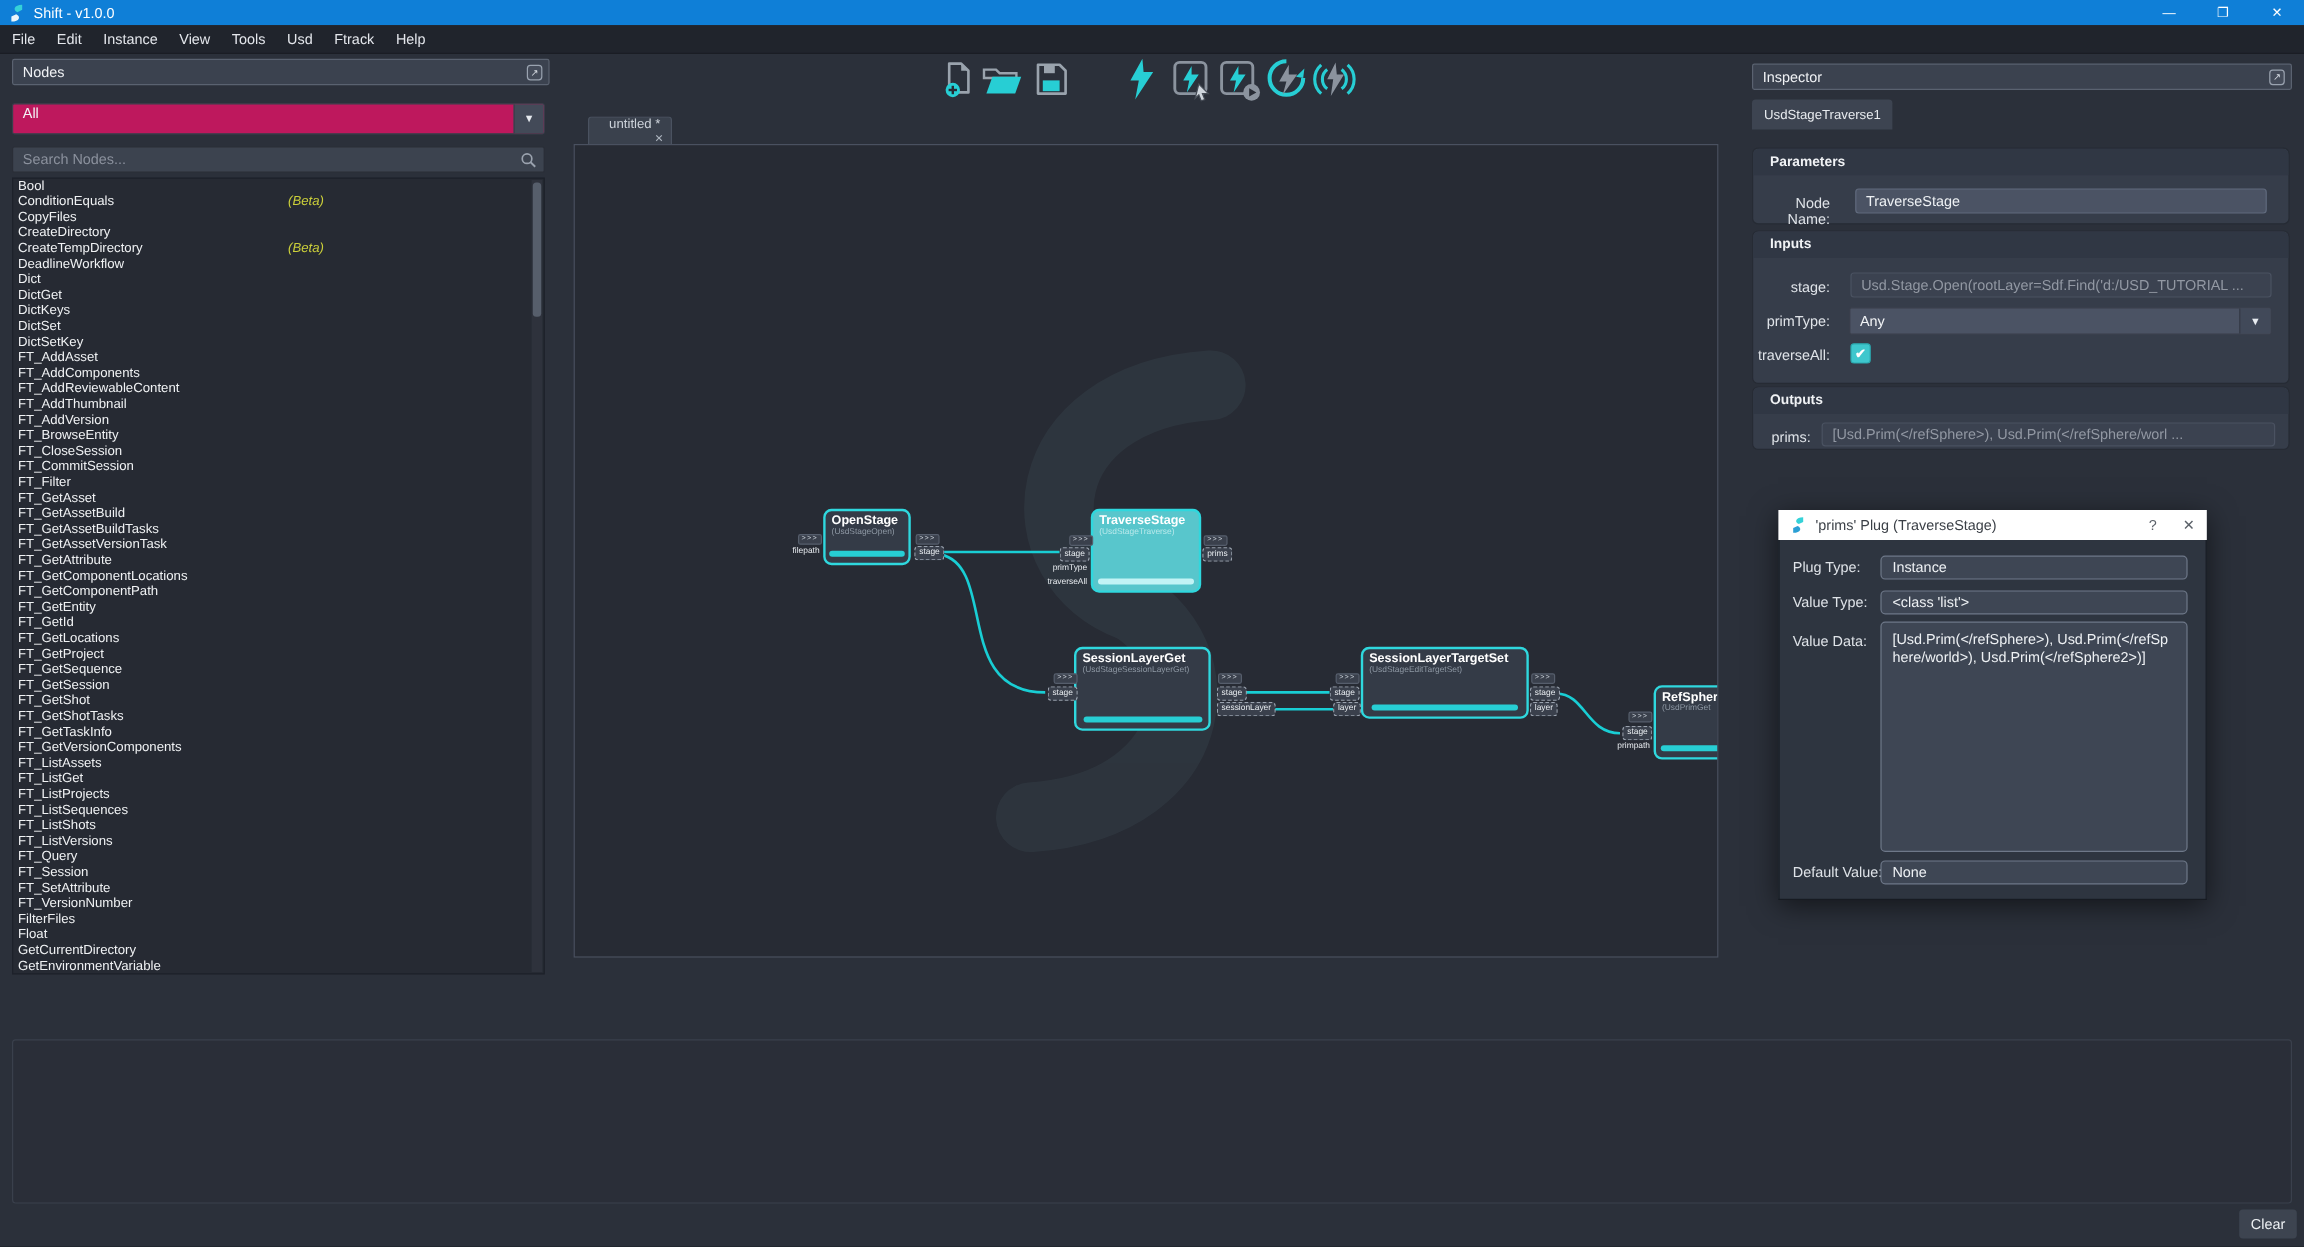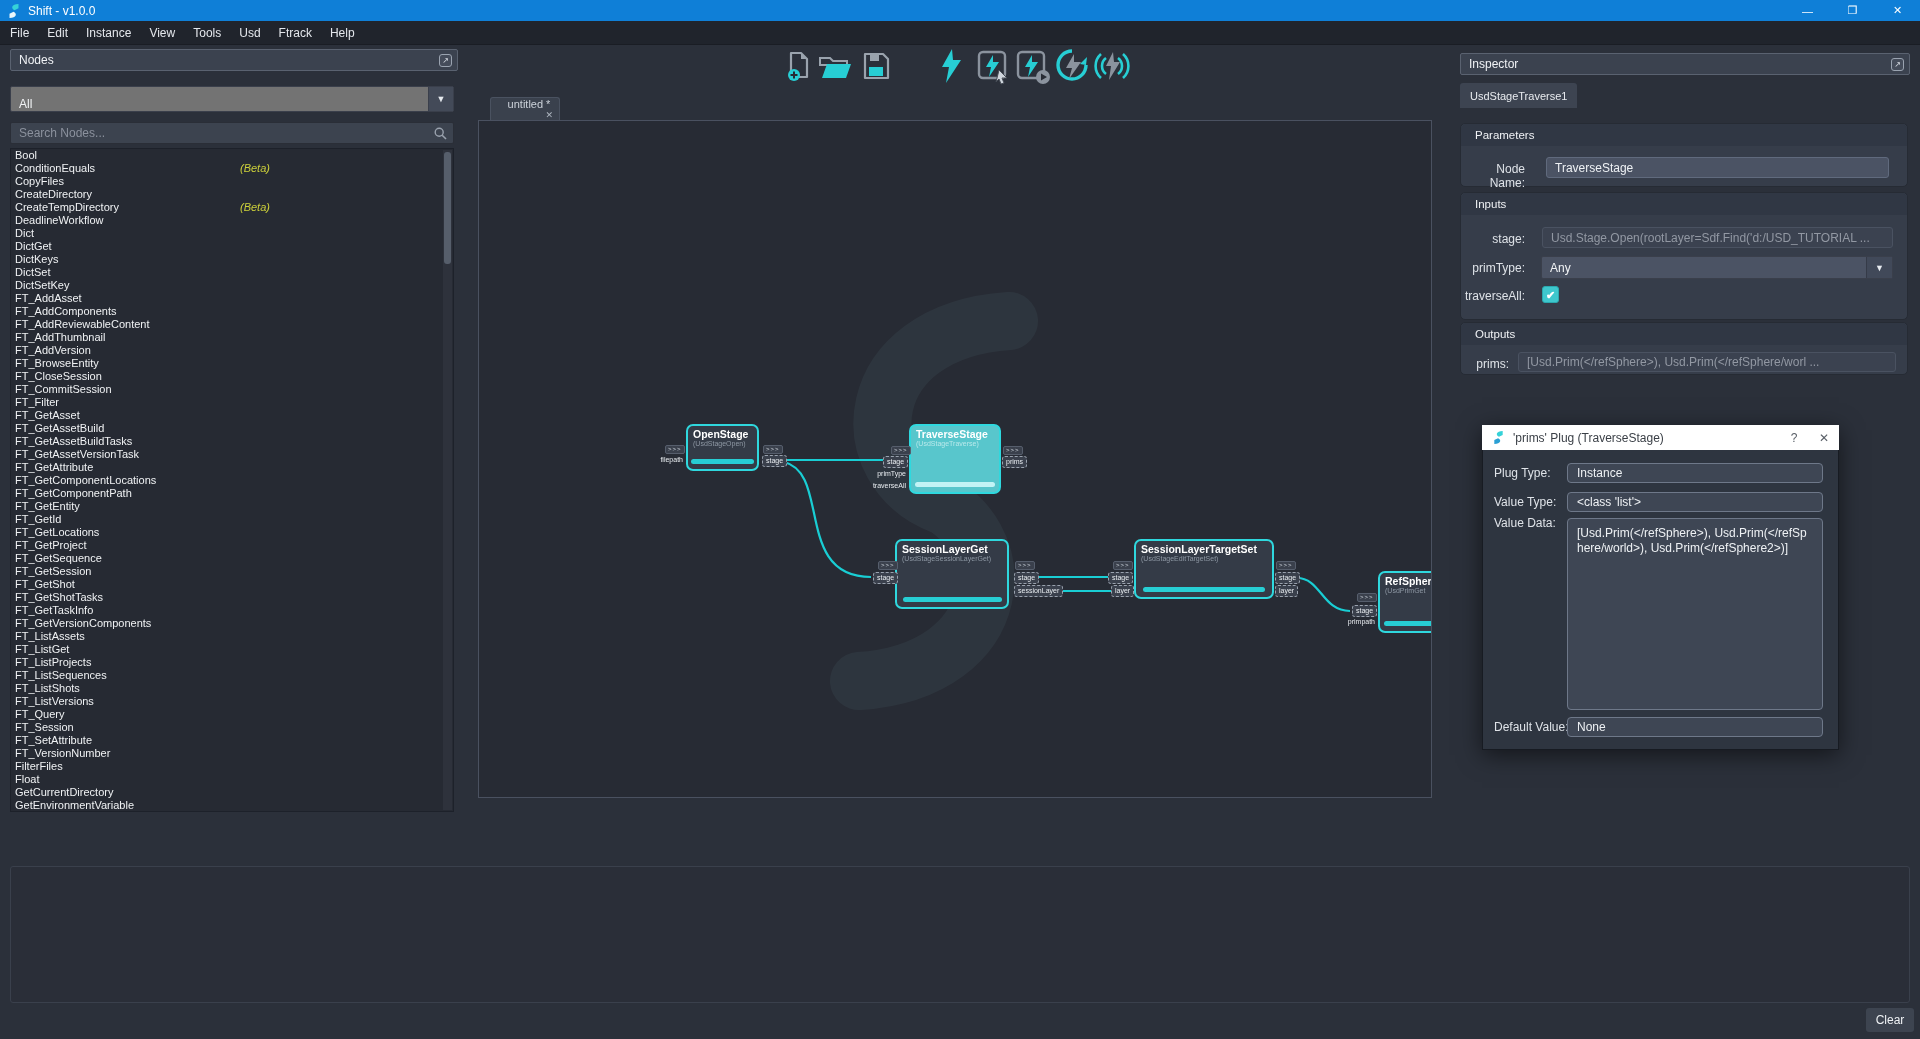--- a/index.html
+++ b/index.html
@@ -22,21 +22,21 @@
   #menubar { left:0; top:21px; width:1920px; height:24px; background:#20242c; display:flex; align-items:center; padding-left:1px; border-bottom:1px solid #1a1d24; }
   .menu-item { padding:0 9px; font-size:12px; color:#e4e7ec; height:24px; line-height:24px; }
 
   
   .panel-header { background:#3b424f; border:1px solid #5a6270; border-radius:2px; display:flex; align-items:center; }
   .panel-header .ph-title { margin-left:8px; font-size:12px; color:#f0f2f5; }
   .popout { margin-left:auto; margin-right:5px; width:13px; height:13px; border:1px solid #9aa3b0; border-radius:3px; background:#454c5a; color:#d6dbe2; font-size:8px; line-height:11px; text-align:center; }
 
   
   #nodes-header { left:10px; top:49px; width:448px; height:22px; }
-  #nodes-filter { left:10px; top:86px; width:444px; height:26px; background:#737373; border:1px solid #3a3f4b; border-radius:2px; display:flex; align-items:flex-end; }
+  #nodes-filter { left:10px; top:86px; width:444px; height:26px; background:#be185d; border:1px solid #3a3f4b; border-radius:2px; display:flex; align-items:flex-start; }
   #nodes-filter .val { margin-left:8px; font-size:12px; color:#f2f4f6; }
   #nodes-filter .dd-arrow { margin-left:auto; width:25px; height:24px; border-left:1px solid #3a3f4b; background:#434a58; color:#e6eaef; font-size:9px; display:flex; align-items:center; justify-content:center; }
   #nodes-search { left:10px; top:122px; width:444px; height:22px; background:#3c434f; border:1px solid #2a2e37; border-radius:2px; display:flex; align-items:center; }
   #nodes-search input { flex:1; background:transparent; border:none; outline:none; color:#5eead4; font-size:12px; padding-left:8px; font-family:"Liberation Sans",sans-serif; }
   #nodes-search input::placeholder { color:#8b919d; }
   #nodes-search svg { margin-right:6px; }
   #node-list { left:10px; top:148px; width:444px; height:664px; background:#262a33; border:1px solid #1d212a; overflow:hidden; }
   .nli { position:relative; height:13px; line-height:13px; font-size:11px; color:#f0f2f4; padding-left:4px; white-space:nowrap; }
   .nli .nli-badge { position:absolute; left:229px; top:0; color:#cbcf3a; font-style:italic; }
   #node-scrollbar { position:absolute; right:1px; top:1px; width:9px; height:660px; background:#2e323c; }
@@ -62,21 +62,21 @@
   .gnode.selected .nbar { background:#c2f3f5; }
 
   .pbadge { position:absolute; font-size:6px; letter-spacing:1px; color:#cfd6de; background:#3a404c; border:1px solid #565e6c; border-radius:2px; padding:0px 2px; line-height:7px; z-index:3; }
   .plabel { position:absolute; font-size:7px; color:#e8ecf0; background:#3a404c; border:1px dashed #9aa2ae; border-radius:3px; padding:1px 3px; line-height:8px; z-index:3; white-space:nowrap; }
   .plabel-plain { position:absolute; font-size:7px; color:#e8ecf0; line-height:9px; text-align:right; z-index:3; white-space:nowrap; }
 
   
   #inspector-header { left:1460px; top:53px; width:450px; height:22px; }
   #inspector-tab { left:1460px; top:83px; height:25px; background:#3d4451; border-radius:3px 3px 0 0; display:inline-flex; align-items:center; padding:0 10px; font-size:11px; color:#e8ebef; }
   .group { position:absolute; background:#363d4a; border:1px solid #262b34; border-radius:5px; }
-  .group .ghead { height:22px; background:#303744; border-radius:5px 5px 0 0; display:flex; align-items:center; }
+  .group .ghead { height:22px; background:#303744; border-radius:5px 5px 0 0; display:flex; align-items:center;font-weight:bold; }
   .group .ghead span { margin-left:14px; font-size:11.5px; color:#f0f2f5; }
   .flabel { position:absolute; font-size:12px; color:#dfe3e8; text-align:right; }
   .finput { position:absolute; background:#4b5364; border:1px solid #606a7d; border-radius:3px; font-size:12px; color:#eef1f4; display:flex; align-items:center; padding-left:8px; white-space:nowrap; overflow:hidden; }
   .finput.disabled { background:#3b4250; border-color:#4a5261; color:#9298a3; }
   .fdrop { position:absolute; background:#4b5364; border:1px solid #3a3f4b; border-radius:2px; display:flex; align-items:center; }
   .fdrop .val { margin-left:8px; font-size:12px; color:#f2f4f6; }
   .fdrop .dd-arrow { margin-left:auto; width:26px; align-self:stretch; border-left:1px solid #353b48; background:#414959; color:#e8ecf1; font-size:9px; display:flex; align-items:center; justify-content:center; }
   .fcheck { position:absolute; width:17px; height:17px; background:#3ec7cd; border:1px solid #2ba9af; border-radius:3px; color:#ffffff; font-size:11px; font-weight:bold; text-align:center; line-height:16px; }
 
   
@@ -518,21 +518,21 @@
       <span class="dtitle">'prims' Plug (TraverseStage)</span>
       <span class="spacer"></span>
       <span class="dbtn">?</span>
       <span class="dbtn">✕</span>
     </div>
     <div id="plug-body">
       <span class="dlabel" style="top:16px;">Plug Type:</span>
       <div class="dfield single" style="top:13px;">Instance</div>
       <span class="dlabel" style="top:45px;">Value Type:</span>
       <div class="dfield single" style="top:42px;">&lt;class 'list'&gt;</div>
-      <span class="dlabel" style="top:66px;">Value Data:</span>
+      <span class="dlabel" style="top:77px;">Value Data:</span>
       <div class="dfield multi" style="top:68px; height:192px;">[Usd.Prim(&lt;/refSphere&gt;), Usd.Prim(&lt;/refSphere/world&gt;), Usd.Prim(&lt;/refSphere2&gt;)]</div>
       <span class="dlabel" style="top:270px;">Default Value:</span>
       <div class="dfield single" style="top:267px;">None</div>
     </div>
   </div>
 
   <div class="abs panel-header" id="logger-header">
     <span class="ph-title">Logger</span>
     <span class="popout">↗</span>
   </div>

